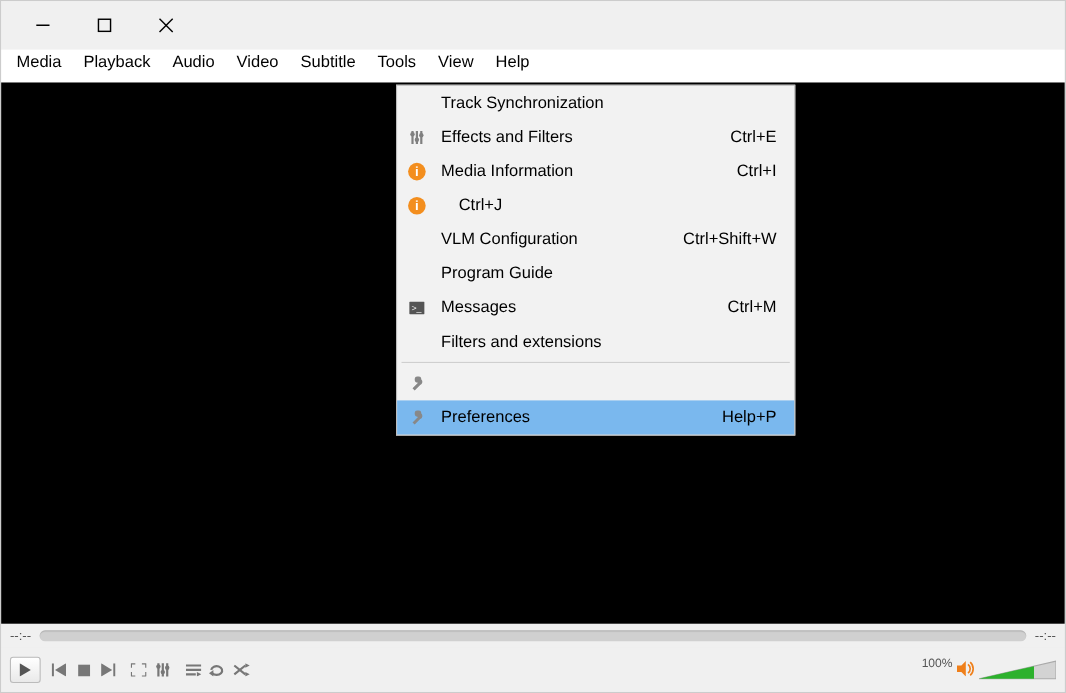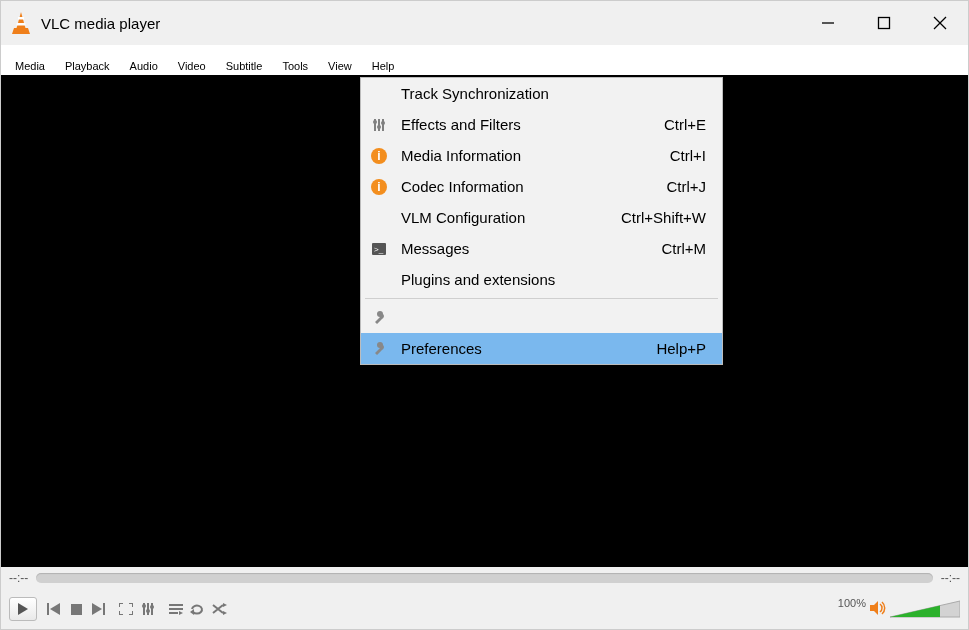--- a/index.html
+++ b/index.html
@@ -21,23 +21,23 @@
     .title-text { font-size: 15px; color: #000; }
     .win-controls { display: flex; height: 100%; }
     .win-btn {
       width: 56px; height: 100%; display:flex; align-items:center; justify-content:center;
       font-size: 16px; font-family: Arial, sans-serif; color:#000;
     }
 
     
     .menu-bar {
       height: 30px; background: #fff;
-      display: flex; align-items: flex-end;
+      display: flex; align-items: flex-start;
       padding: 0 4px;
-      font-size: 11px;
+      font-size: 15px;
     }
     .menu-item { padding: 3px 10px; }
 
     
     .video-area {
       position: relative;
       height: 492px;
       background: #000;
     }
 
@@ -104,31 +104,20 @@
     .ico-info {
       width:16px; height:16px; border-radius:50%; background:#f38e1e;
       color:#fff; font-weight:bold; font-size:12px;
       display:flex; align-items:center; justify-content:center;
     }
   </style>
 </head>
 <body>
 
 <div class="title-bar">
-  <div class="title-left">
-    <span class="app-icon">
-      <svg width="20" height="22" viewBox="0 0 20 22">
-        <polygon points="10,0 15,18 5,18" fill="#ef7f1a"></polygon>
-        <rect x="7" y="5" width="6" height="2.5" fill="#fff"></rect>
-        <rect x="5.6" y="11" width="8.8" height="2.5" fill="#fff"></rect>
-        <polygon points="3,16 17,16 19,22 1,22" fill="#ef7f1a"></polygon>
-      </svg>
-    </span>
-    <span class="title-text">VLC media player</span>
-  </div>
   <div class="win-controls">
     <div class="win-btn">
       <svg width="14" height="14">
           <line x1="1" y1="7" x2="13" y2="7" stroke="#000" stroke-width="1.3"></line>
         </svg>
     </div>
     <div class="win-btn">
       <svg width="14" height="14">
           <rect x="1.5" y="1.5" width="11" height="11" fill="none" stroke="#000" stroke-width="1.3"></rect>
         </svg>
@@ -179,41 +168,45 @@
     <span class="dd-icon">
         <span class="ico-info">i</span>
       </span>
     <span class="dd-label">Media Information</span>
     <span class="dd-accel">Ctrl+I</span>
   </div>
   <div class="dd-row">
     <span class="dd-icon">
         <span class="ico-info">i</span>
       </span>
-    <span class="dd-label">Codec Information</span>
     <span class="dd-accel">Ctrl+J</span>
   </div>
   <div class="dd-row">
     <span class="dd-icon"></span>
     <span class="dd-label">VLM Configuration</span>
     <span class="dd-accel">Ctrl+Shift+W</span>
   </div>
   <div class="dd-row">
+    <span class="dd-icon"></span>
+    <span class="dd-label">Program Guide</span>
+    <span class="dd-accel"></span>
+  </div>
+  <div class="dd-row">
     <span class="dd-icon">
       <svg width="14" height="12">
           <rect x="0" y="0" width="14" height="12" rx="1" fill="#555"></rect>
           <text x="2" y="9" font-size="8" fill="#fff">&gt;_</text>
         </svg>
     </span>
     <span class="dd-label">Messages</span>
     <span class="dd-accel">Ctrl+M</span>
   </div>
   <div class="dd-row">
     <span class="dd-icon"></span>
-    <span class="dd-label">Plugins and extensions</span>
+    <span class="dd-label">Filters and extensions</span>
     <span class="dd-accel"></span>
   </div>
   <div class="dd-sep"></div>
   <div class="dd-row">
     <span class="dd-icon">
       <svg width="14" height="14">
           <path d="M11 3 a3 3 0 1 0 -3 3 L3 11 l2 2 L10 8 a3 3 0 0 0 1 -5 z" fill="#888"></path>
         </svg>
     </span>
     <span class="dd-accel"></span>

